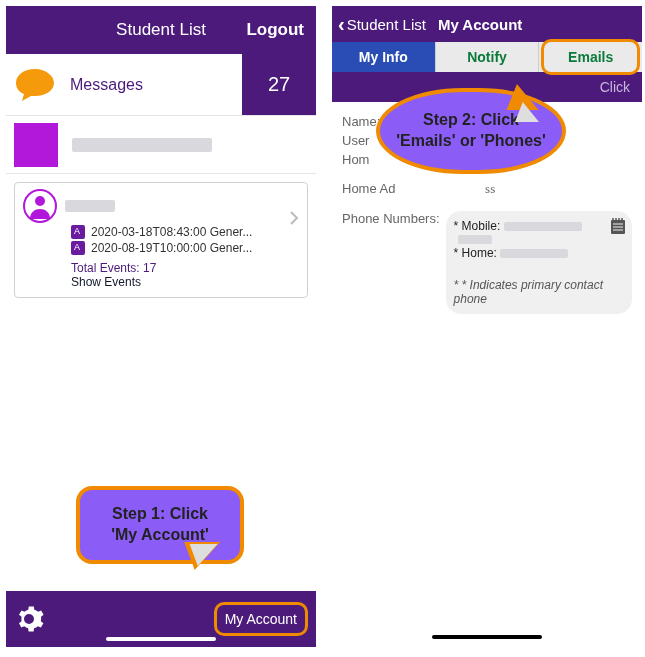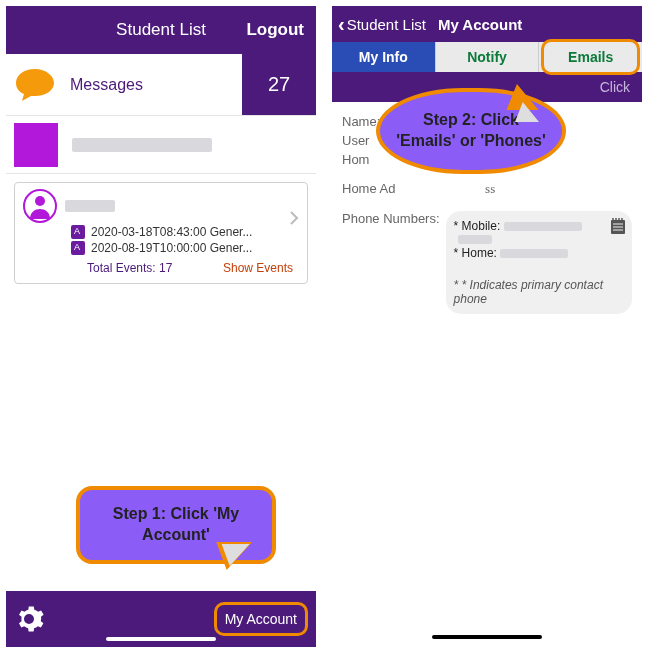--- a/index.html
+++ b/index.html
@@ -23,23 +23,23 @@
   .reg-sq { width: 44px; height: 44px; background: #b218d9; }
   .blur { background: #d9d9dd; border-radius: 2px; }
 
   .card { margin: 8px; border: 1px solid #d0d0d0; border-radius: 4px; padding: 6px 8px 8px 8px; position: relative; }
   .card-top { display: flex; align-items: center; gap: 8px; }
   .avatar { width: 34px; height: 34px; }
   .card-chevron { position: absolute; right: 8px; top: 28px; color: #bbb; }
   .evt-line { display: flex; align-items: center; gap: 6px; margin-left: 48px; margin-top: 2px; font-size: 12px; color: #333; }
   .evt-ic { width: 14px; height: 14px; background: #6a1ba0; border-radius: 2px; display: inline-block; position:relative; }
   .evt-ic::after { content:"A"; color:#fff; font-size:9px; position:absolute; left:3px; top:1px; }
-  .card-foot { display: flex; justify-content: space-between; margin: 6px 6px 0 64px; font-size: 12px; }
+  .card-foot { display: flex; justify-content: space-between; margin: 6px 6px 0 48px; font-size: 12px; flex-direction: column; }
   .tot { color: #4b1a7a; }
-  .show { color: #c2410c; }
+  .show { color: #0f172a; }
 
   .footer { position: absolute; bottom: 0; left: 0; right: 0; height: 56px; background: #4b1a7a; display: flex; align-items: center; justify-content: space-between; padding: 0 8px; }
   .gear { color: #fff; width: 30px; height: 30px; }
   .home-bar { position: absolute; bottom: 6px; left: 50%; transform: translateX(-50%); width: 110px; height: 4px; border-radius: 3px; background: #fff; }
   .myacct-btn { color: #fff; font-size: 14px; padding: 6px 8px; border: 3px solid #f08a00; border-radius: 10px; }
 
   
   .hdr2 { background: #4b1a7a; color: #fff; height: 36px; display: flex; align-items: center; padding: 0 6px; font-size: 15px; }
   .back { display: flex; align-items: center; gap: 2px; }
   .back-chev { font-size: 20px; font-weight: bold; }
@@ -60,21 +60,21 @@
   .phone-block { background: #f0f0f0; border-radius: 15px; padding: 8px; margin-top: 4px; position: relative; font-size: 12px; color: #222; }
   .phone-block .pline { margin-bottom: 2px; }
   .phone-block .note { font-style: italic; color: #555; margin-top: 18px; }
   .list-ic { position: absolute; right: 6px; top: 6px; }
 
   .home-bar2 { position: absolute; bottom: 8px; left: 50%; transform: translateX(-50%); width: 110px; height: 4px; border-radius: 3px; background: #000; }
 
   
   .callout { position: absolute; background: #8b5cf6; border: 4px solid #f08a00; border-radius: 16px; padding: 14px 18px; font-size: 16px; font-weight: 600; color: #222; text-align: center; line-height: 1.3; }
   .callout .tail { position: absolute; width: 0; height: 0; }
-  .co1 { left: 76px; top: 486px; width: 200px; }
+  .co1 { left: 76px; top: 486px; width: 168px; }
   .co1 .tail { bottom: -28px; right: 26px; border: 18px solid transparent; border-top: 28px solid #f08a00; transform: skewX(-15deg); }
   .co1 .tail::after { content:""; position:absolute; top:-26px; left:-12px; border:14px solid transparent; border-top:22px solid #dedede; }
   .co2 { left: 376px; top: 88px; width: 190px; border-radius: 50%/55%; padding: 18px 16px; }
   .co2 .tail { top: -24px; right: 28px; border: 16px solid transparent; border-bottom: 26px solid #f08a00; transform: skewX(12deg); }
   .co2 .tail::after { content:""; position:absolute; top:6px; left:-10px; border:12px solid transparent; border-bottom:20px solid #dedede; }
 </style>
 </head>
 <body>
 
 <div class="phone left">

